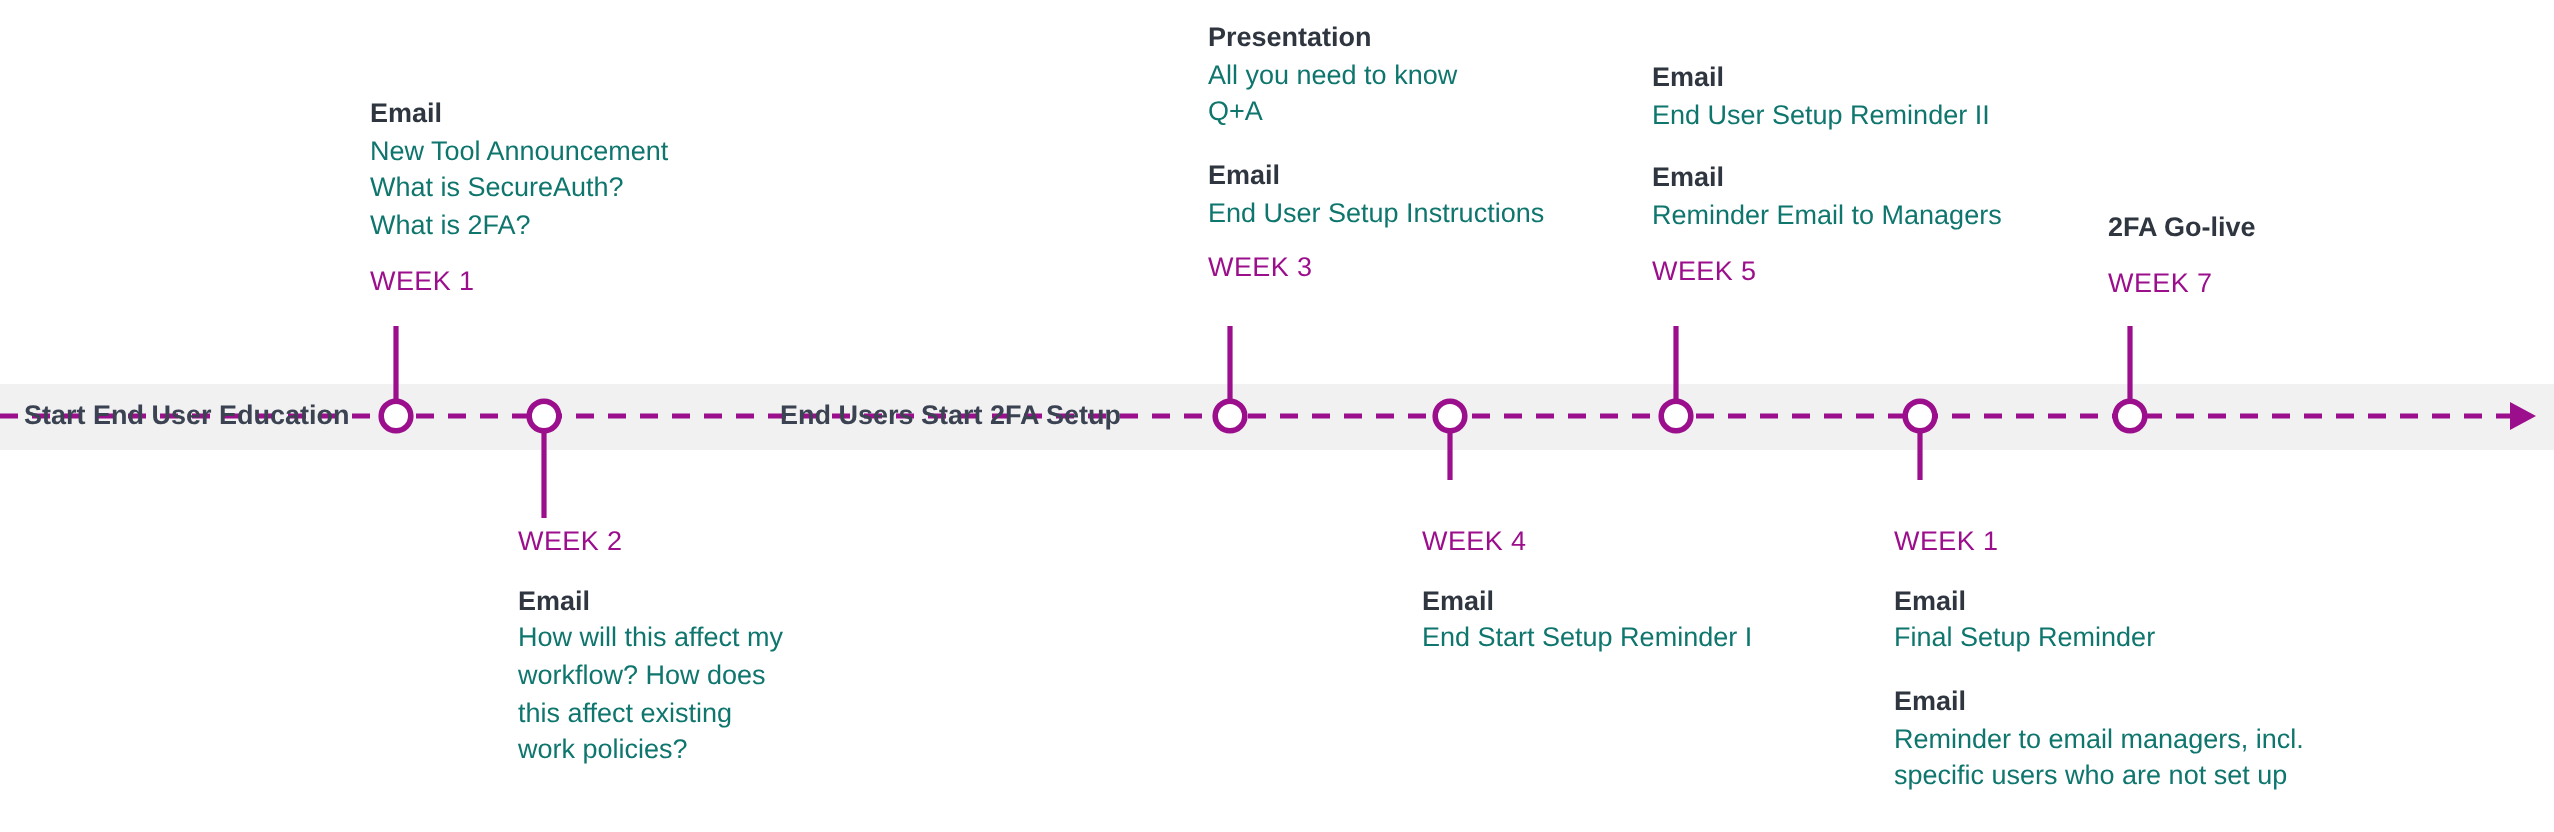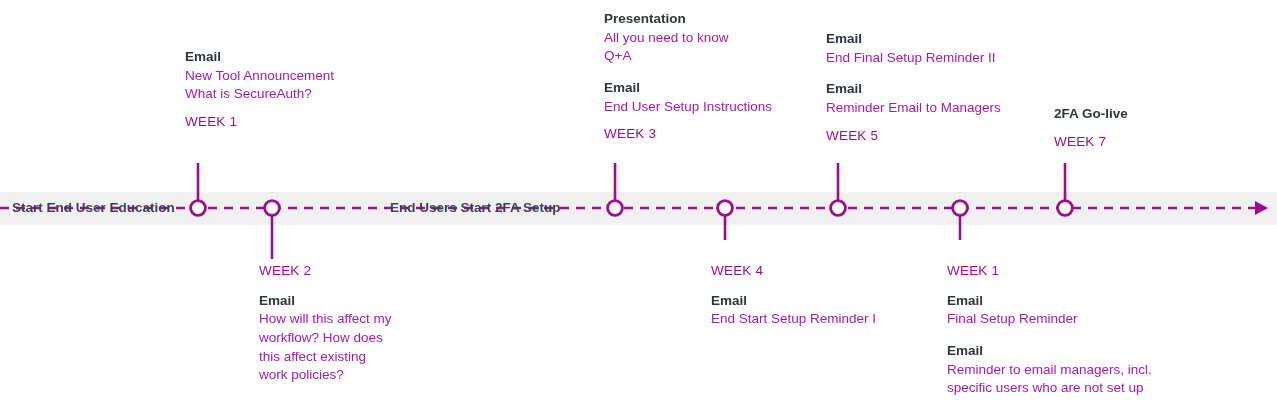--- a/index.html
+++ b/index.html
@@ -56,21 +56,21 @@
     white-space: nowrap;
   }
   .block .hd {
     font-size: 13.5px;
     font-weight: bold;
     color: #2f3640;
   }
   .block .ln {
     font-size: 13.5px;
     font-weight: normal;
-    color: #a21caf;
+    color: #0f766e;
   }
   .block .week {
     font-size: 13.5px;
     font-weight: normal;
     color: #9C0F8C;
     letter-spacing: 0.2px;
   }
   .grp { margin-bottom: 0; }
   .gap { height: 13px; }
   .weekgap-top { height: 9px; }
@@ -105,20 +105,21 @@
   <div id="axis-labels">
       <div class="axis-label" style="left: 12px; top: 201px;">Start End User Education</div>
       <div class="axis-label" style="left: 390px; top: 201px;">End Users Start 2FA Setup</div>
     </div>
   <div id="blocks">
       <div class="block" style="left: 185px; top: 48px;">
         <div class="grp">
           <div class="hd">Email</div>
           <div class="ln">New Tool Announcement</div>
           <div class="ln">What is SecureAuth?</div>
+          <div class="ln">What is 2FA?</div>
         </div>
         <div class="weekgap-top"></div>
         <div class="week">WEEK 1</div>
       </div>
       <div class="block" style="left: 259px; top: 262px;">
         <div class="week">WEEK 2</div>
         <div class="weekgap-bottom"></div>
         <div class="grp">
           <div class="hd">Email</div>
           <div class="ln">How will this affect my</div>
@@ -145,21 +146,21 @@
         <div class="week">WEEK 4</div>
         <div class="weekgap-bottom"></div>
         <div class="grp">
           <div class="hd">Email</div>
           <div class="ln">End Start Setup Reminder I</div>
         </div>
       </div>
       <div class="block" style="left: 826px; top: 30px;">
         <div class="grp">
           <div class="hd">Email</div>
-          <div class="ln">End Final Setup Reminder II</div>
+          <div class="ln">End User Setup Reminder II</div>
         </div>
         <div class="gap"></div>
         <div class="grp">
           <div class="hd">Email</div>
           <div class="ln">Reminder Email to Managers</div>
         </div>
         <div class="weekgap-top"></div>
         <div class="week">WEEK 5</div>
       </div>
       <div class="block" style="left: 947px; top: 262px;">

